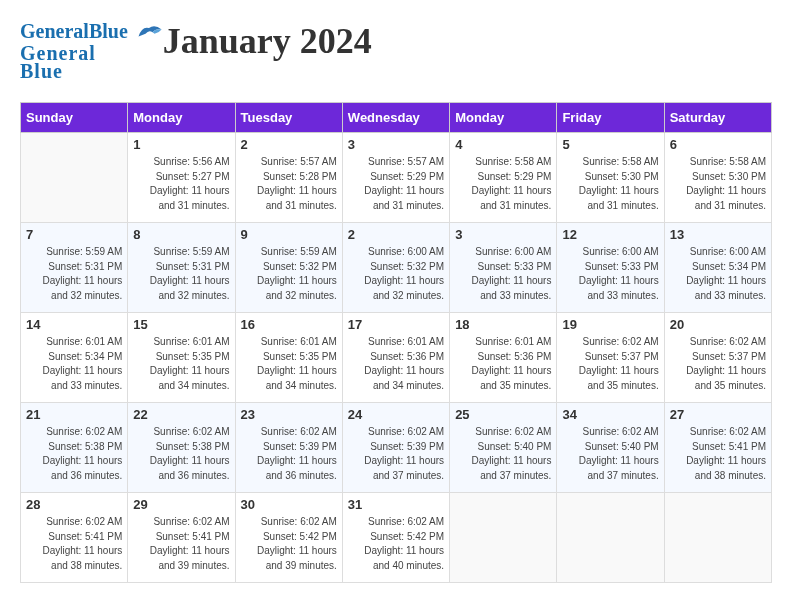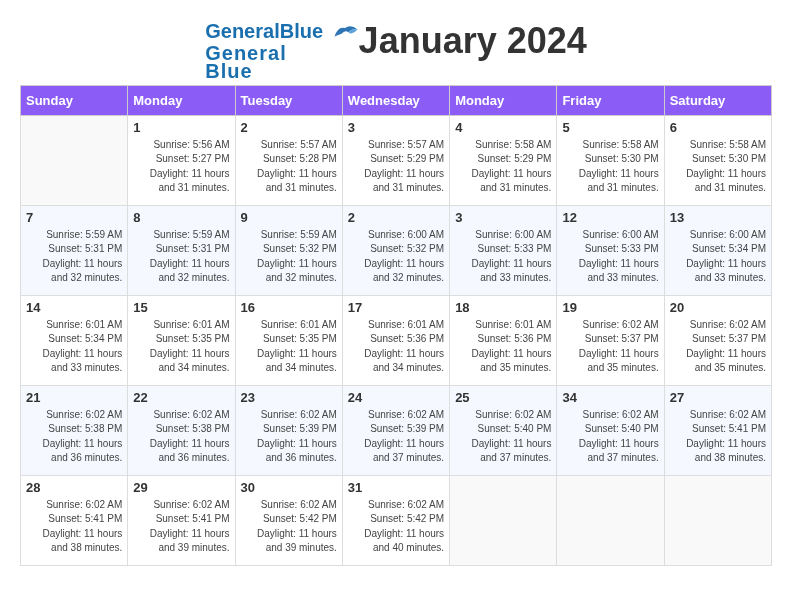--- a/index.html
+++ b/index.html
@@ -5,23 +5,24 @@
     * { box-sizing: border-box; margin: 0; padding: 0; }
     body {
       font-family: Arial, sans-serif;
       background: #fff;
       width: 792px;
       min-height: 612px;
       padding: 20px;
     }
     .header {
       display: flex;
-      justify-content: center;
+      justify-content: flex-start;
       align-items: flex-start;
-      margin-bottom: 5px;
+      margin-bottom: 22px;
+      font-family: Liberation Serif, serif;
     }
     .logo {
       display: flex;
       align-items: center;
     }
     .logo-bird {
       width: 28px;
       height: 22px;
       margin-left: 2px;
     }
@@ -36,21 +37,21 @@
     .location {
       font-size: 15px;
       color: #555;
     }
     table {
       width: 100%;
       border-collapse: collapse;
       table-layout: fixed;
     }
     thead tr {
-      background-color: #8b5cf6;
+      background-color: #6d28d9;
       color: white;
       border-radius: 8px;
     }
     thead th {
       padding: 7px 5px;
       text-align: left;
       font-size: 13px;
       font-weight: bold;
       border: 1px solid #ccc;
     }

